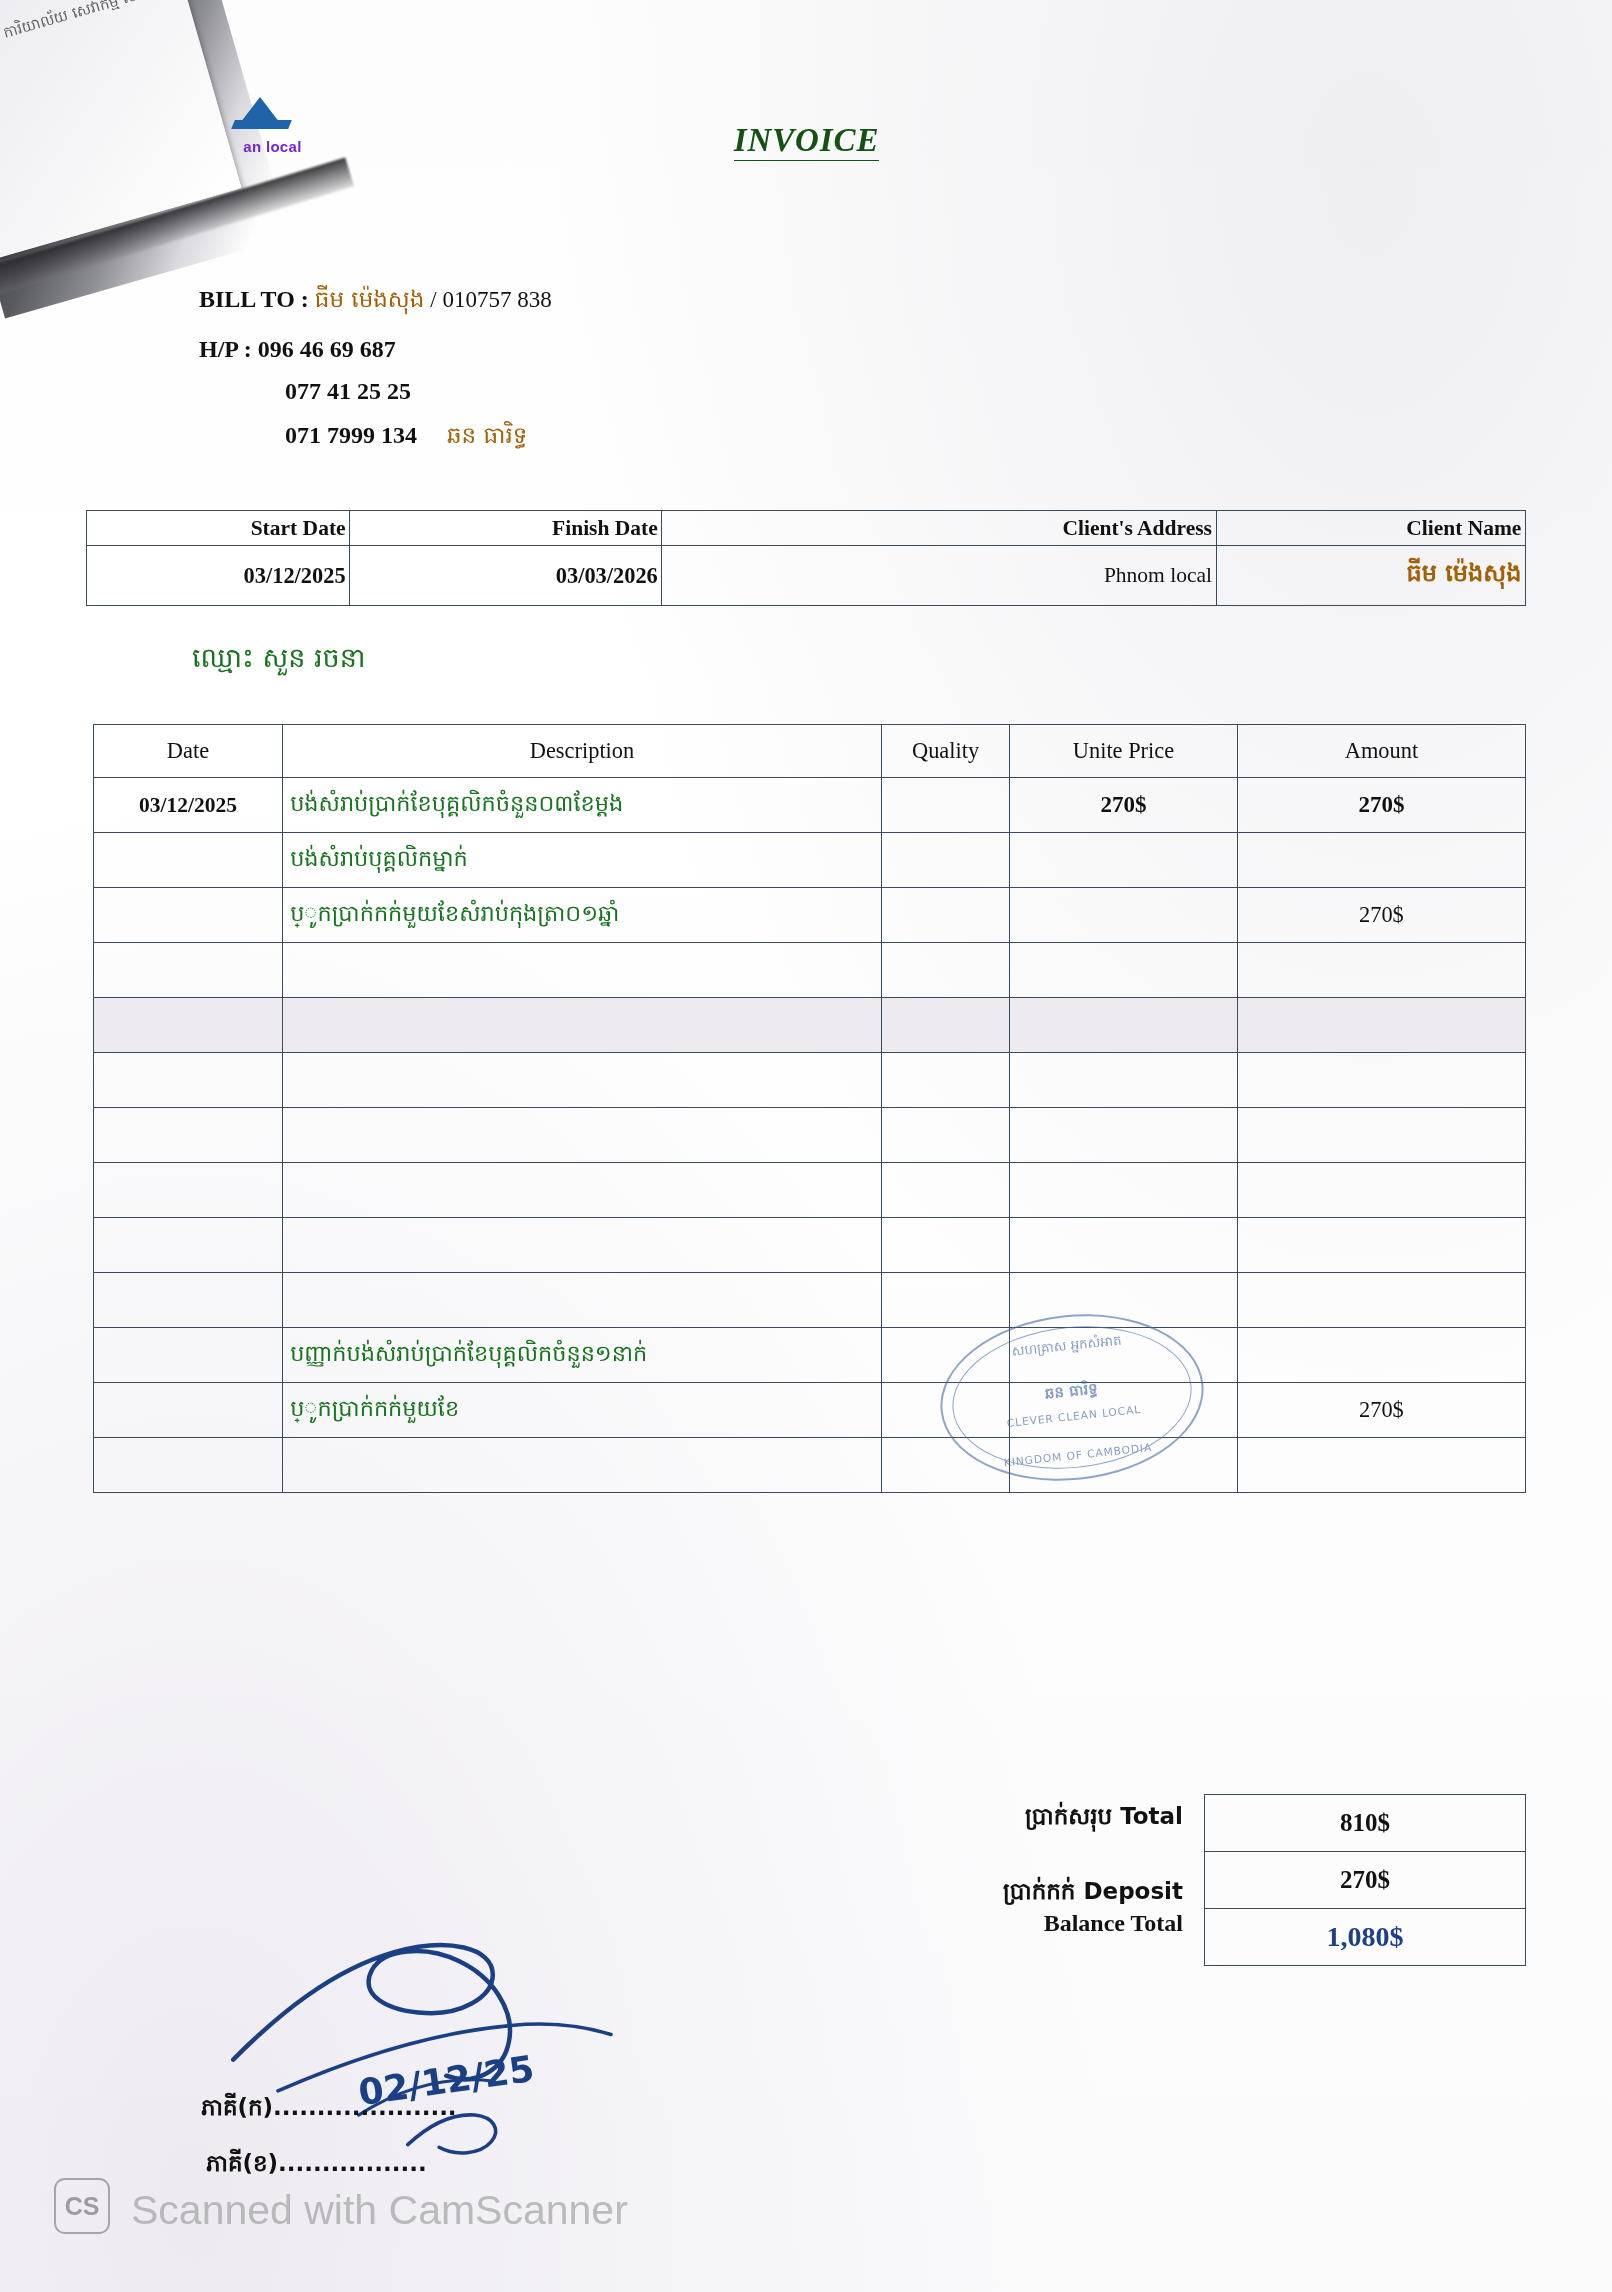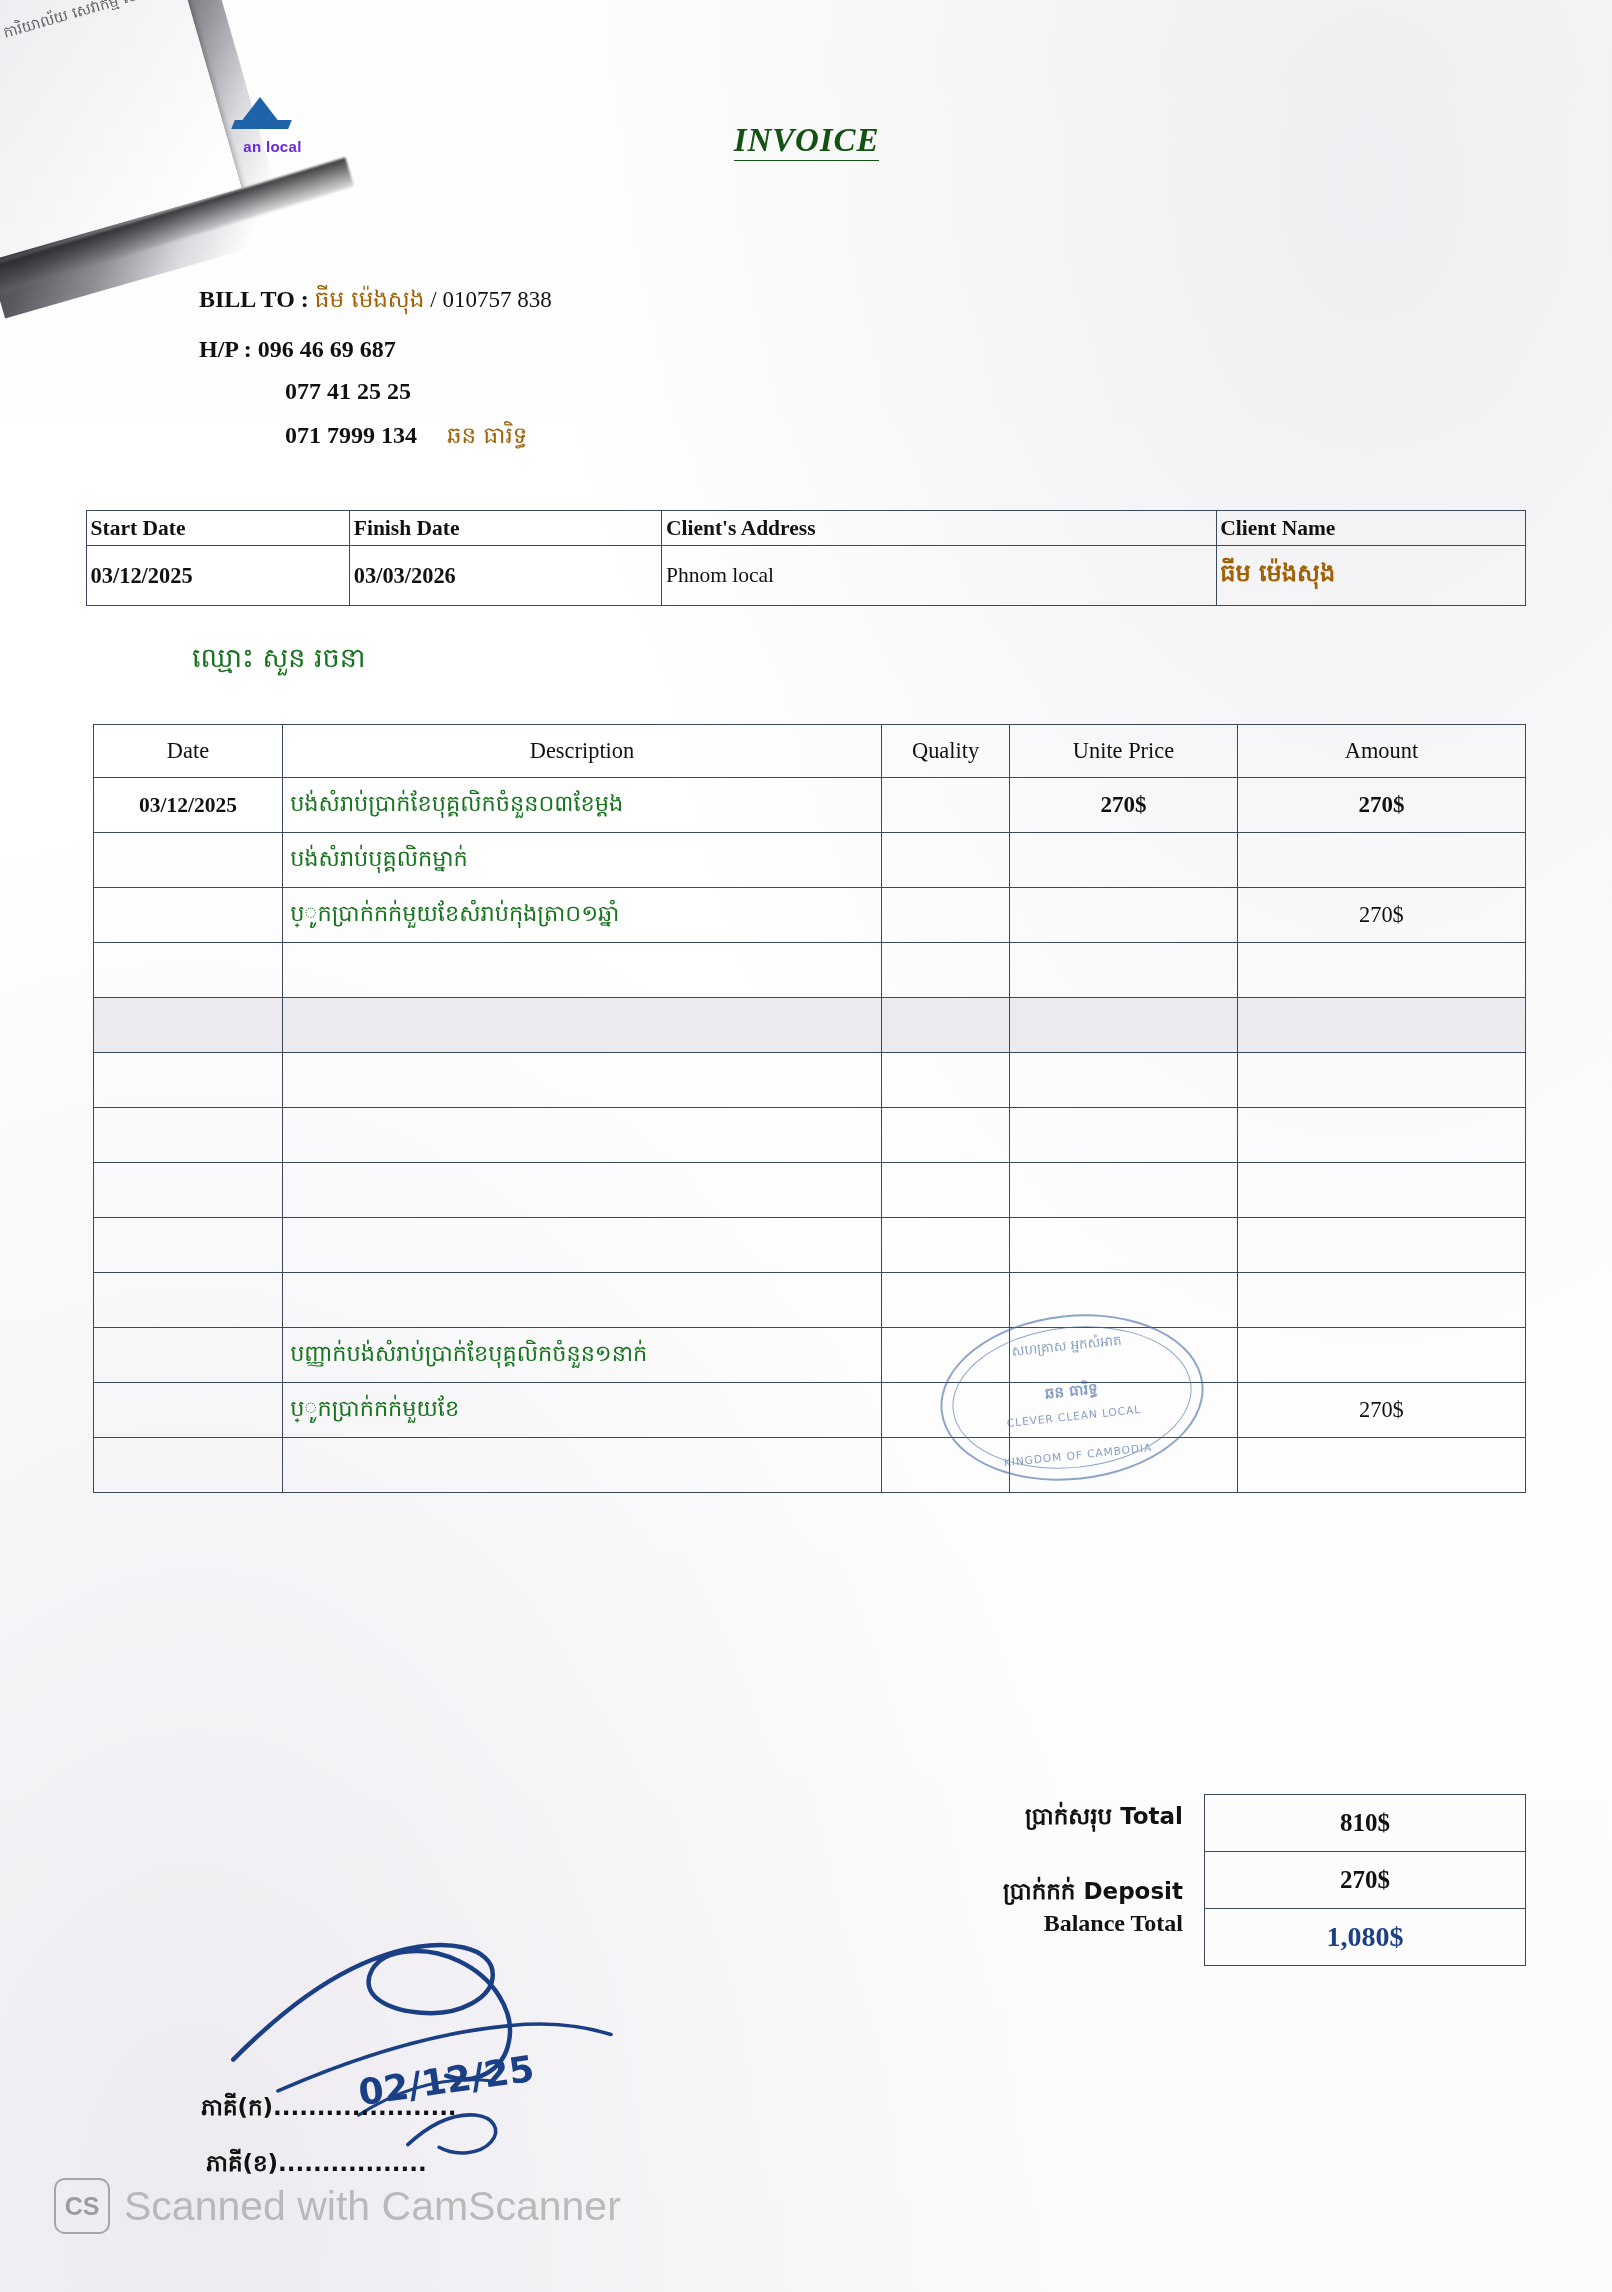--- a/index.html
+++ b/index.html
@@ -138,21 +138,21 @@
   
   #top-table {
     position: absolute;
     left: 86px; top: 510px;
     width: 1440px;
     border-collapse: collapse;
     font-size: 20.6px;
   }
   #top-table th, #top-table td {
     border: 1.4px solid #3a4a5a;
-    text-align: left;
+    text-align: right;
     padding: 4.5px 3.6px;
     margin-left: 32px;
   }
   #top-table th { font-weight: bold; font-size: 21.5px; }
   #top-table td { height: 50px; font-weight: bold; font-size: 22.4px; }
   #top-table .addr { font-weight: normal; font-size: 21.5px; }
 
   #chhmous {
     position: absolute;
     left: 192px; top: 641px;
@@ -267,22 +267,22 @@
     transform: rotate(-8deg);
     font-weight: bold;
     pointer-events: none;
   }
 
   
   #cs {
     position: absolute;
     left: 54px; top: 2178px;
     display: flex;
-    align-items: center;
-    gap: 14px;
+    align-items: flex-end;
+    gap: 21px;
     opacity: .55;
   }
   #cs .badge {
     width: 52px; height: 52px;
     border: 2.7px solid #6c6c6c;
     border-radius: 10.7px;
     color: #5a5a5a;
     font-family: "Liberation Sans", sans-serif;
     font-weight: bold;
     font-size: 25px;

